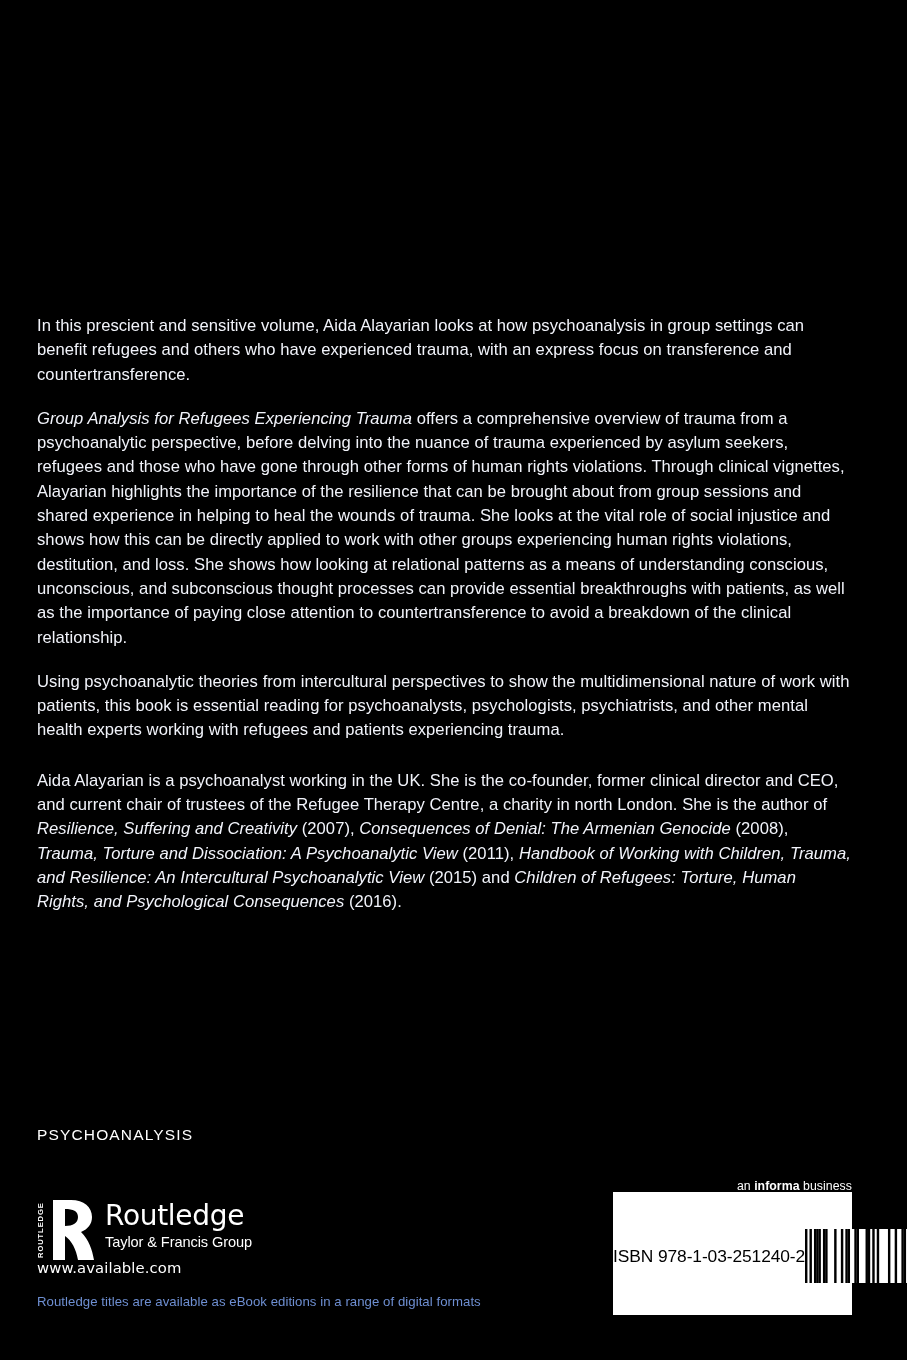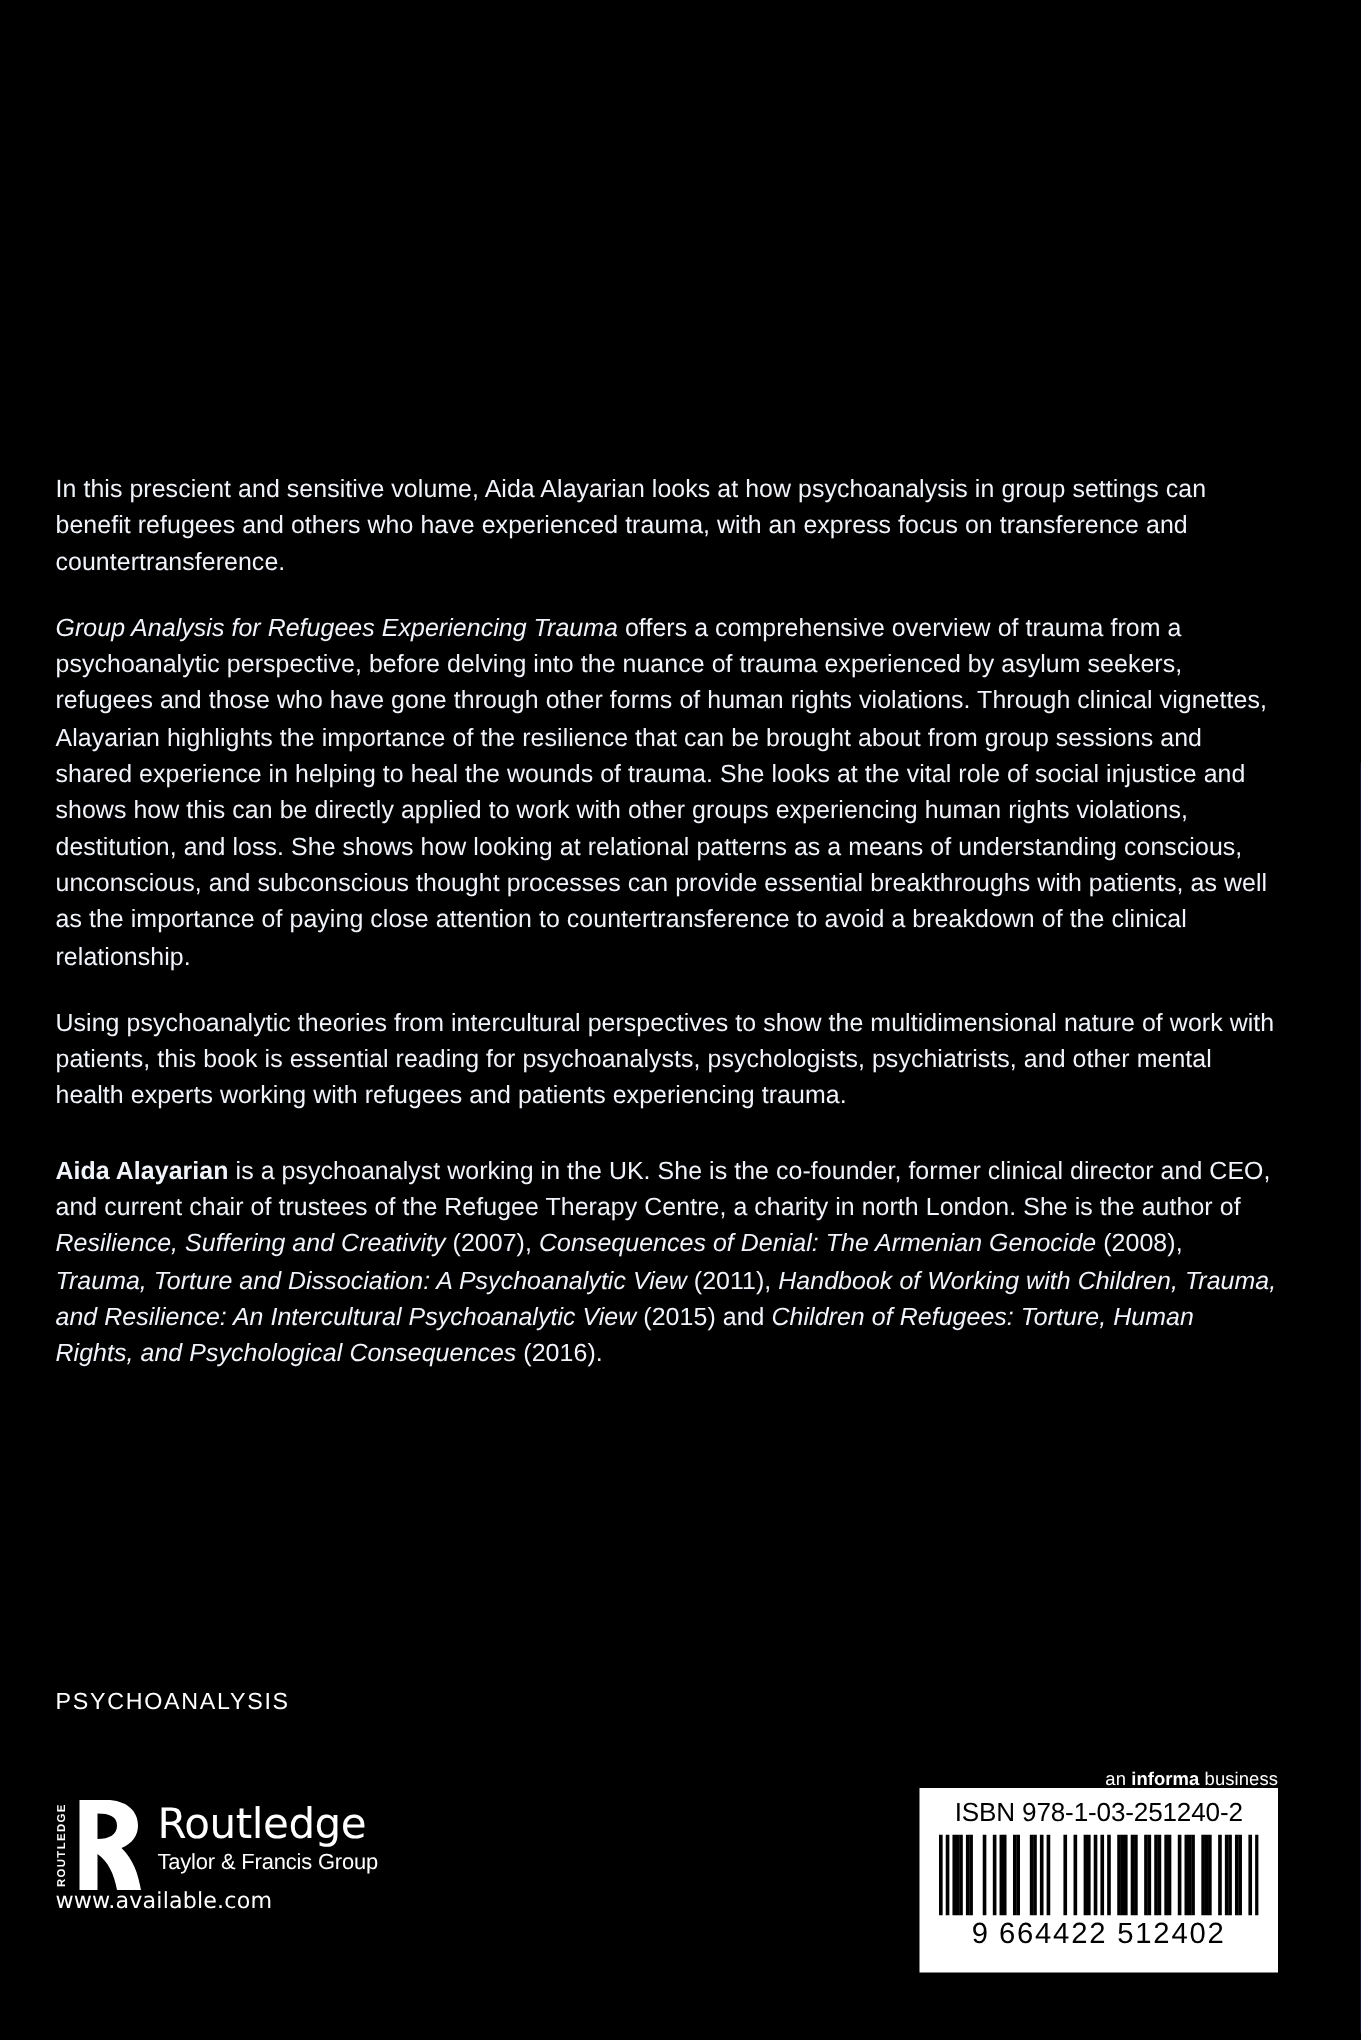--- a/index.html
+++ b/index.html
@@ -35,21 +35,21 @@
   .blurb p {
     margin: 0 0 20px 0;
   }
   .blurb p:last-child {
     margin-bottom: 0;
   }
   .blurb .it {
     font-style: italic;
   }
   .blurb .bd {
-    font-weight: bold;
+    font-weight: normal;
   }
 
   .para-bio {
     margin-top: 26px !important;
   }
 
   
   .category {
     position: absolute;
     left: 37px;
@@ -155,21 +155,21 @@
 
   
   .isbn-box {
     position: absolute;
     left: 613px;
     top: 1192px;
     width: 239px;
     height: 123px;
     background: #ffffff;
     display: flex;
-    flex-direction: column;
+    flex-direction: row;
     align-items: center;
   }
   .isbn-text {
     color: #000000;
     font-size: 17.4px;
     margin-top: 6px;
     letter-spacing: -0.1px;
     white-space: nowrap;
     font-family: "Liberation Sans", sans-serif;
   }
@@ -220,20 +220,21 @@
       </svg>
     </div>
     <div class="logo-text">
       <div class="logo-name">Routledge</div>
       <div class="logo-sub">Taylor &amp; Francis Group</div>
     </div>
   </div>
 
   <div class="logo-url">www.available.com</div>
 
+  <div class="ebook-line">Routledge titles are available as eBook editions in a range of digital formats</div>
 
   <div class="informa"><span>an </span><b>informa</b><span> business</span></div>
 
   <div class="isbn-box">
     <div class="isbn-text">ISBN 978-1-03-251240-2</div>
     <div class="barcode-wrap">
       <svg viewBox="0 0 213 54" width="213" height="54" xmlns="http://www.w3.org/2000/svg">
         <rect x="0" y="0" width="213" height="54" fill="#ffffff"></rect>
         <g fill="#000000" id="bars">
             <rect x="0.000" y="0" width="2.422" height="54"></rect>

